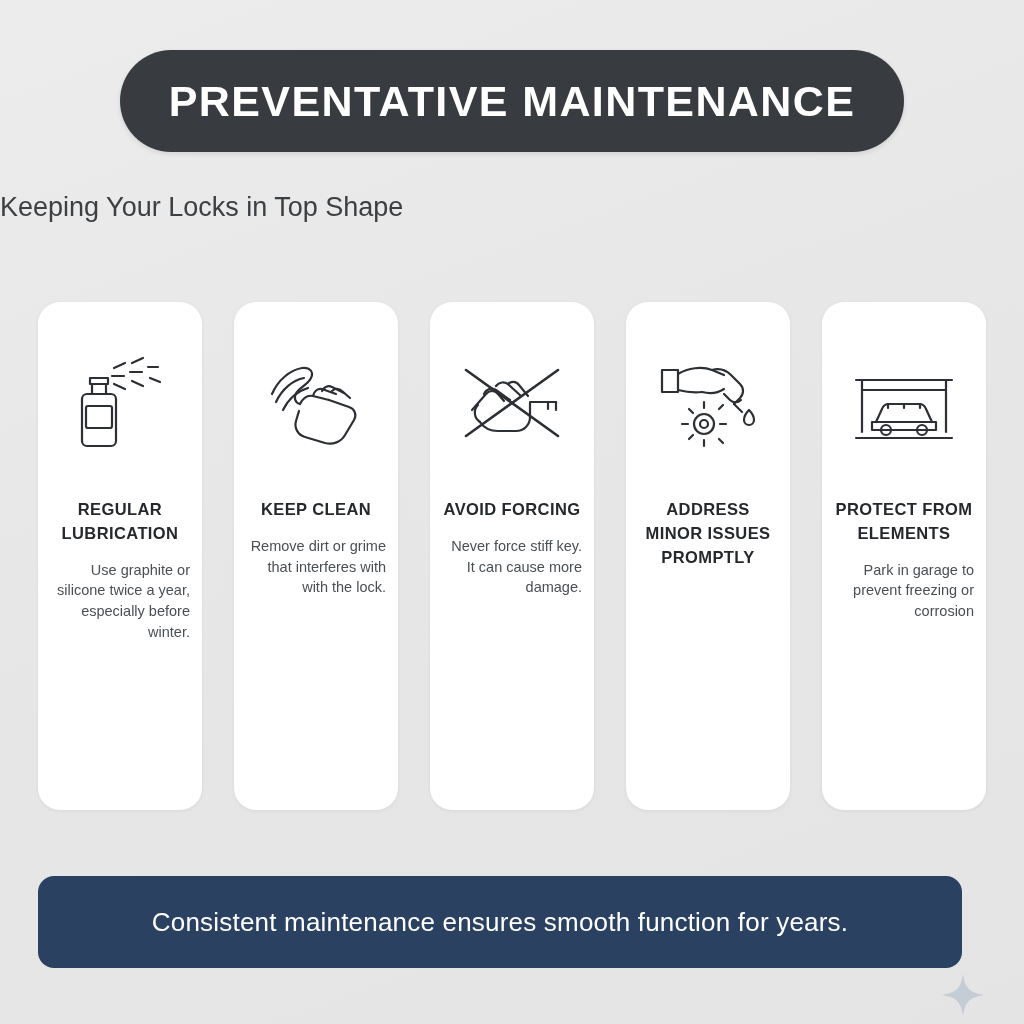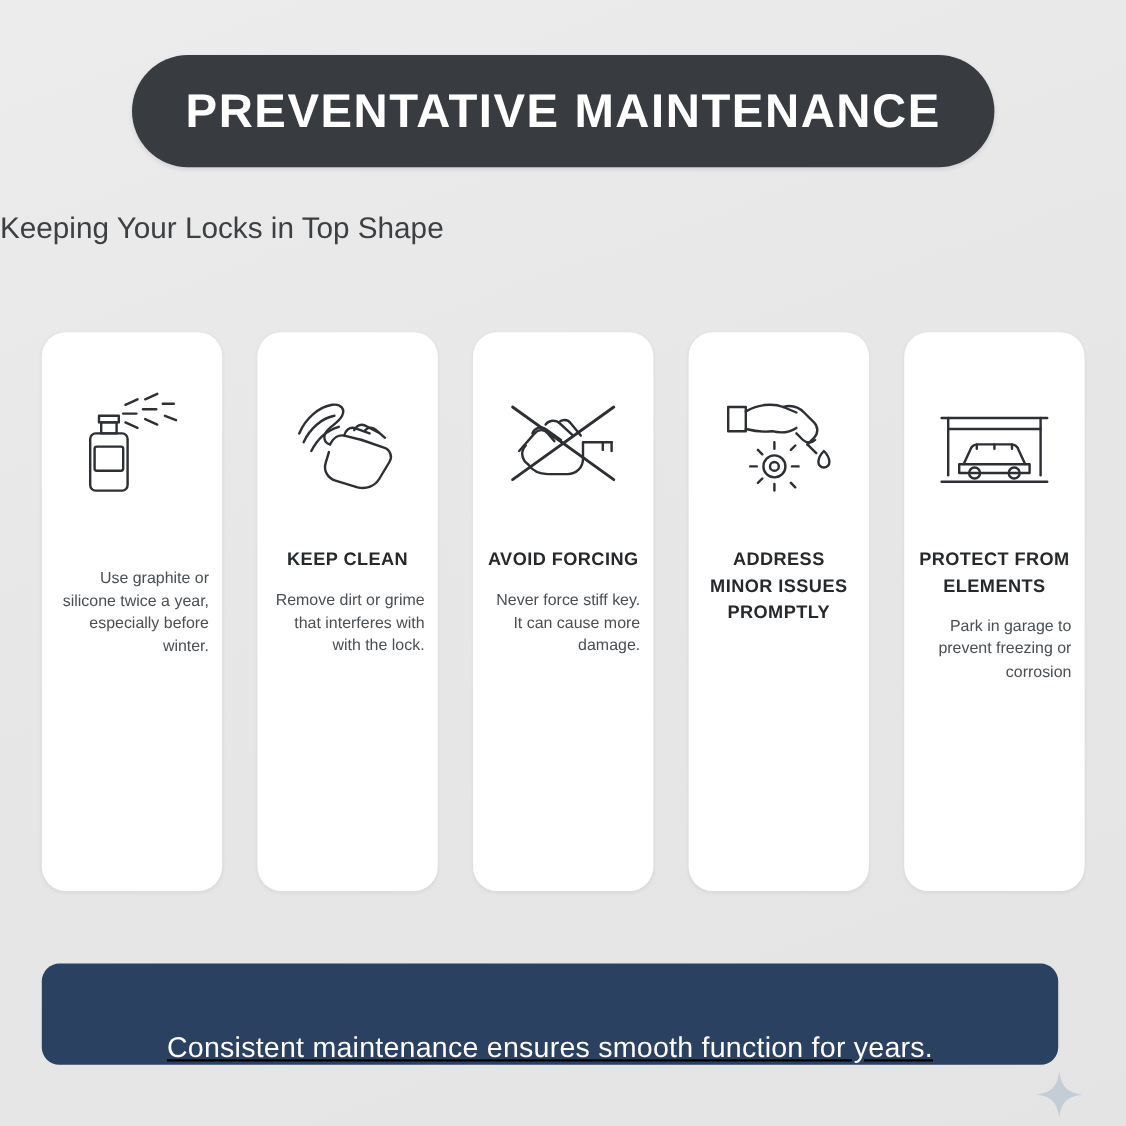--- a/index.html
+++ b/index.html
@@ -110,24 +110,23 @@
   
   .footer-bar {
     position: absolute;
     left: 38px;
     top: 876px;
     width: 924px;
     height: 92px;
     background: #2b4161;
     border-radius: 16px;
     display: flex;
-    align-items: flex-end;
+    align-items: center;
     justify-content: center;
     overflow: hidden;
-    text-decoration: underline;
   }
   .footer-text {
     color: #ffffff;
     font-size: 26px;
     font-weight: 400;
     letter-spacing: 0.2px;
     text-align: center;
   }
   .sparkle {
     position: absolute;
@@ -166,20 +165,21 @@
           <path d="M52 26 h12"></path>
           <path d="M54 18 l11 -5"></path>
           <path d="M54 34 l11 5"></path>
           <path d="M70 22 h12"></path>
           <path d="M72 13 l11 -5"></path>
           <path d="M72 31 l11 5"></path>
           <path d="M88 17 h10"></path>
           <path d="M90 28 l10 4"></path>
         </svg>
       </div>
+      <div class="card-title">REGULAR LUBRICATION</div>
       <div class="card-desc">Use graphite or silicone twice a year, especially before winter.</div>
     </div>
 
     <div class="card">
       <div class="card-icon">
         <svg width="120" height="104" viewBox="0 0 120 104" fill="none" stroke="#2c2f33" stroke-width="2.2" stroke-linecap="round" stroke-linejoin="round">
 
           <path d="M16 44 c6 -14 18 -24 30 -26 c8 -1 12 4 9 10 c-3 6 -10 9 -14 14 c-4 5 -2 11 3 12"></path>
           <path d="M20 52 c6 -13 17 -22 28 -24"></path>
           <path d="M27 60 c6 -12 15 -19 25 -22"></path>

